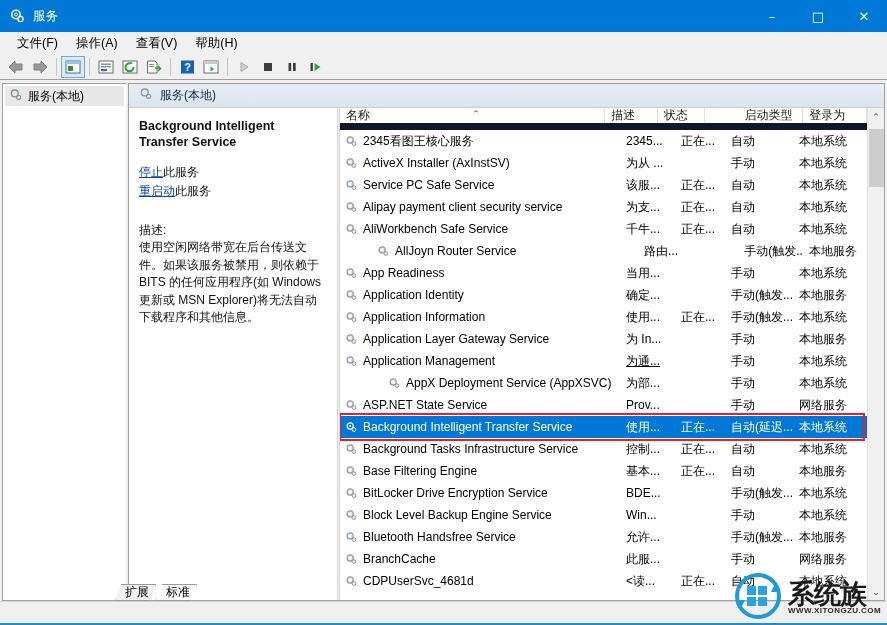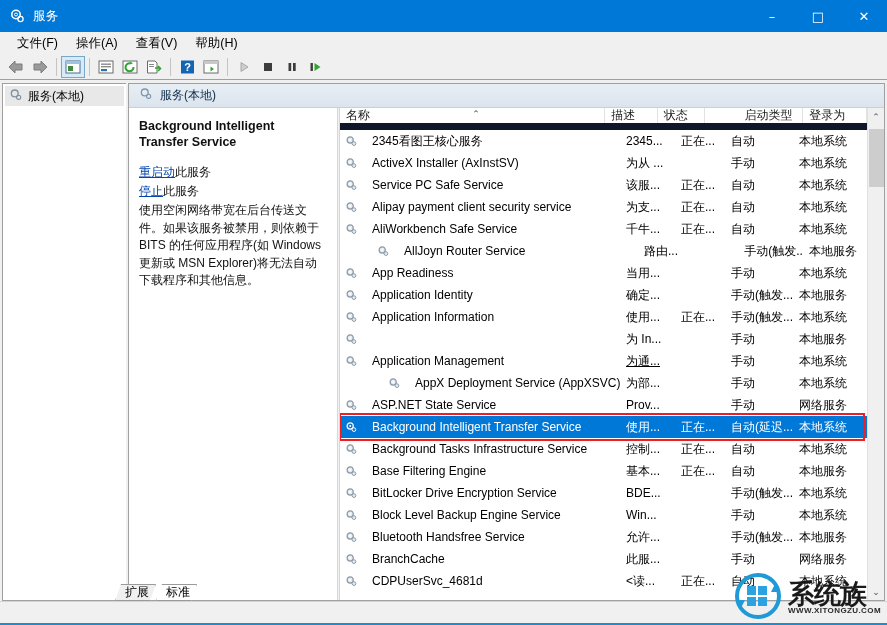--- a/index.html
+++ b/index.html
@@ -95,21 +95,21 @@
   .lheader .hc {
     border-right: 1px solid #e2e2e2; display: flex; align-items: center;
     padding-left: 6px; font-size: 12px; color: #1b1b1b; position: relative; overflow: hidden;
     white-space: nowrap;
   }
   .hc .sortmark { position: absolute; left: 50%; top: 1px; font-size: 9px; color: #4a4a4a; }
   .rows { flex: 1; overflow: hidden; position: relative; }
   .row { display: flex; height: 22px; align-items: center; font-size: 12px; color: #000; white-space: nowrap; }
   .row.sel { background: #0078d7; color: #fff; }
   .cell { overflow: hidden; white-space: nowrap; padding-left: 6px; }
-  .cell.name { display: flex; align-items: center; gap: 14px; padding-left: 5px; }
+  .cell.name { display: flex; align-items: center; gap: 5px; padding-left: 5px; }
 
   
   .vscroll {
     width: 17px; background: #f0f0f0; border-left: 1px solid #e0e0e0; flex: none;
     display: flex; flex-direction: column; align-items: center; position: relative;
   }
   .vscroll .arrow {
     width: 17px; height: 17px; display: flex; align-items: center; justify-content: center;
     font-size: 9px; color: #505050; flex: none;
   }
@@ -294,25 +294,26 @@
           </svg>
         </span>
         <span class="t">服务(本地)</span>
       </div>
 
       <div class="pane-body">
 
         <div class="desc-col">
           <div class="svc-title">Background Intelligent Transfer Service</div>
           <div class="link-line">
+            <a>停止</a><span>此服务</span>
+          </div>
+          <div class="link-line">
             <a>重启动</a><span>此服务</span>
           </div>
-          <div class="link-line">
-            <a>停止</a><span>此服务</span>
-          </div>
+          <div class="desc-label">描述:</div>
           <div class="desc-body">使用空闲网络带宽在后台传送文件。如果该服务被禁用，则依赖于 BITS 的任何应用程序(如 Windows 更新或 MSN Explorer)将无法自动下载程序和其他信息。</div>
         </div>
 
         <div class="vsplit"></div>
 
         <div class="list-col">
           <div class="lheader" id="list-header">
               <div class="hc" style="width: 280px;">
                 <span>名称</span>
                 <span class="sortmark">⌃</span>
@@ -478,20 +479,21 @@
               </div>
               <div class="row">
                 <div class="cell name" style="width: 280px;">
                   <span style="display: flex;">
                     <svg width="13" height="13" viewBox="0 0 16 16">
                       <circle cx="6.4" cy="6.1" r="3.8" fill="#e8edf2" stroke="#8a98a6" stroke-width="1.5"></circle>
                       <circle cx="6.4" cy="6.1" r="1.2" fill="#ffffff"></circle>
                       <circle cx="11" cy="10.6" r="2.3" fill="#e8edf2" stroke="#8a98a6" stroke-width="1.2"></circle>
                     </svg>
                   </span>
+                  <span>Application Layer Gateway Service</span>
                 </div>
                 <div class="cell" style="width: 55px;">为 In...</div>
                 <div class="cell" style="width: 50px;"></div>
                 <div class="cell" style="width: 68px;">手动</div>
                 <div class="cell" style="width: 67px;">本地服务</div>
               </div>
               <div class="row">
                 <div class="cell name" style="width: 280px;">
                   <span style="display: flex;">
                     <svg width="13" height="13" viewBox="0 0 16 16">

